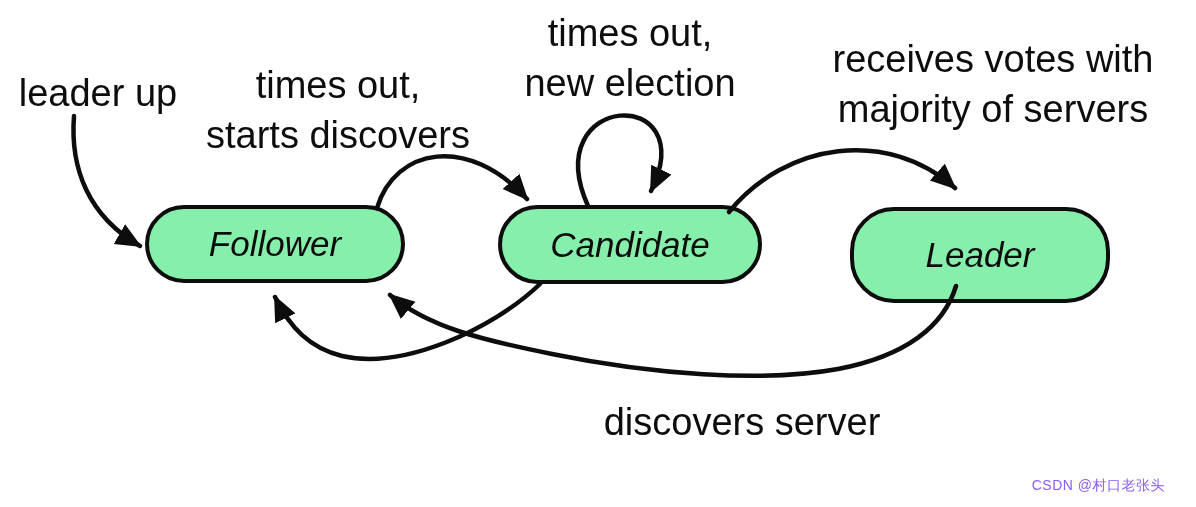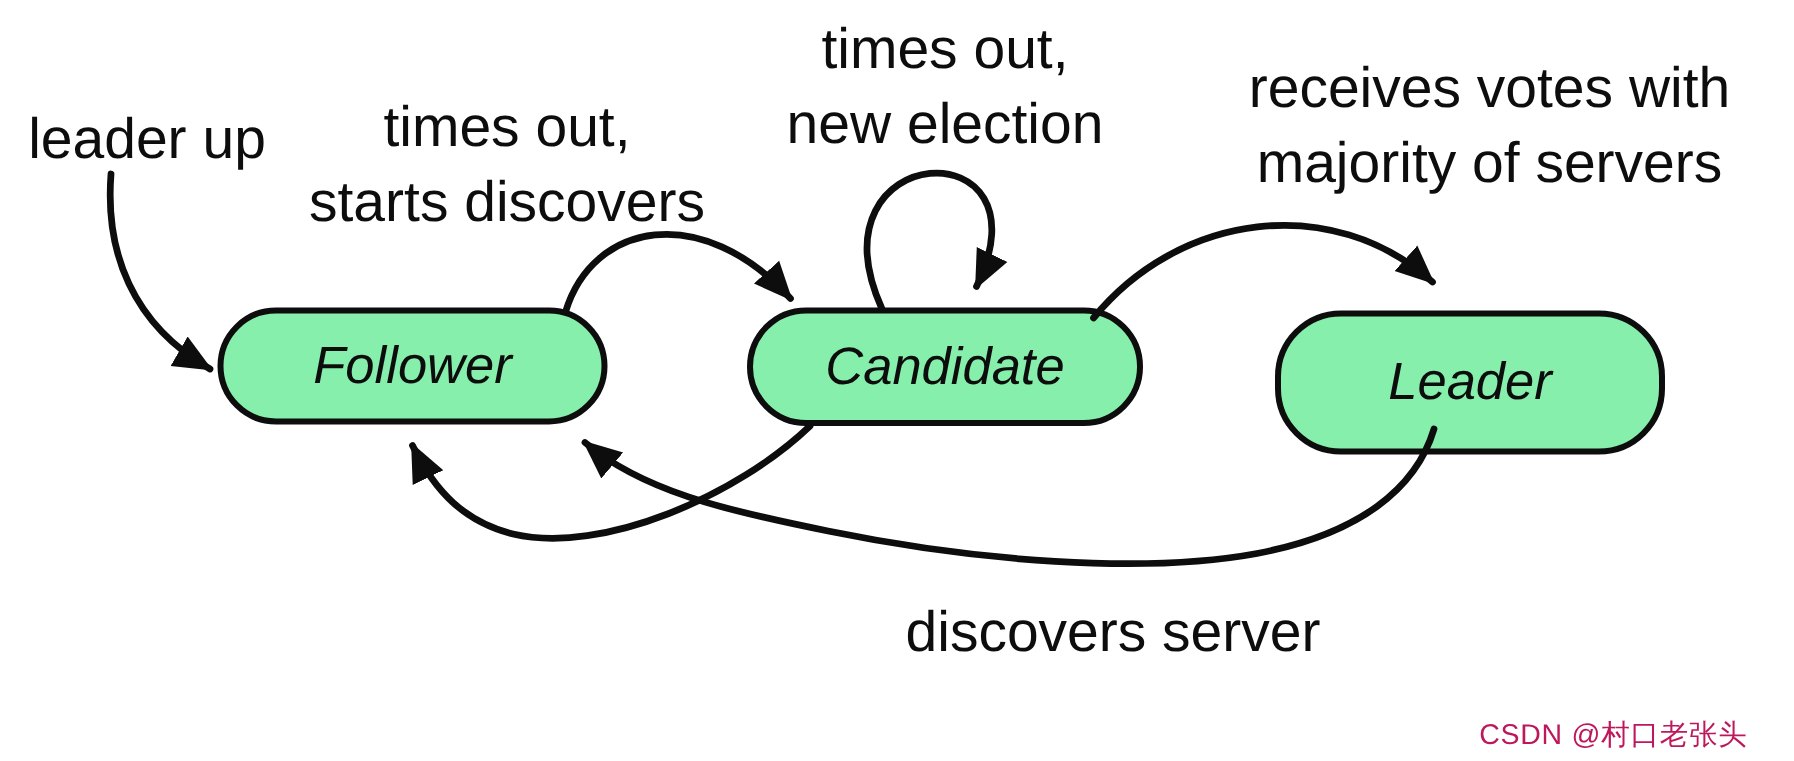--- a/index.html
+++ b/index.html
@@ -54,22 +54,22 @@
   #lbl-follower-to-candidate  { left: 338px; top:  60px; }
   #lbl-candidate-self         { left: 630px; top:   8px; }
   #lbl-candidate-to-leader    { left: 993px; top:  34px; }
   #lbl-candidate-to-follower  { left: 281px; top: 372px; }
   #lbl-leader-to-follower     { left: 742px; top: 368px; margin-top: 29px; }
 
   #watermark {
     position: absolute;
     right: 31px;
     top: 477px;
-    font-size: 19px;
-    color: #be185d;
+    font-size: 14px;
+    color: #8b5cf6;
     letter-spacing: 0.5px;
     z-index: 3;
   }
 </style>
 </head>
 <body>
 
 <div id="stage">
 
   <div class="state" id="state-follower">

